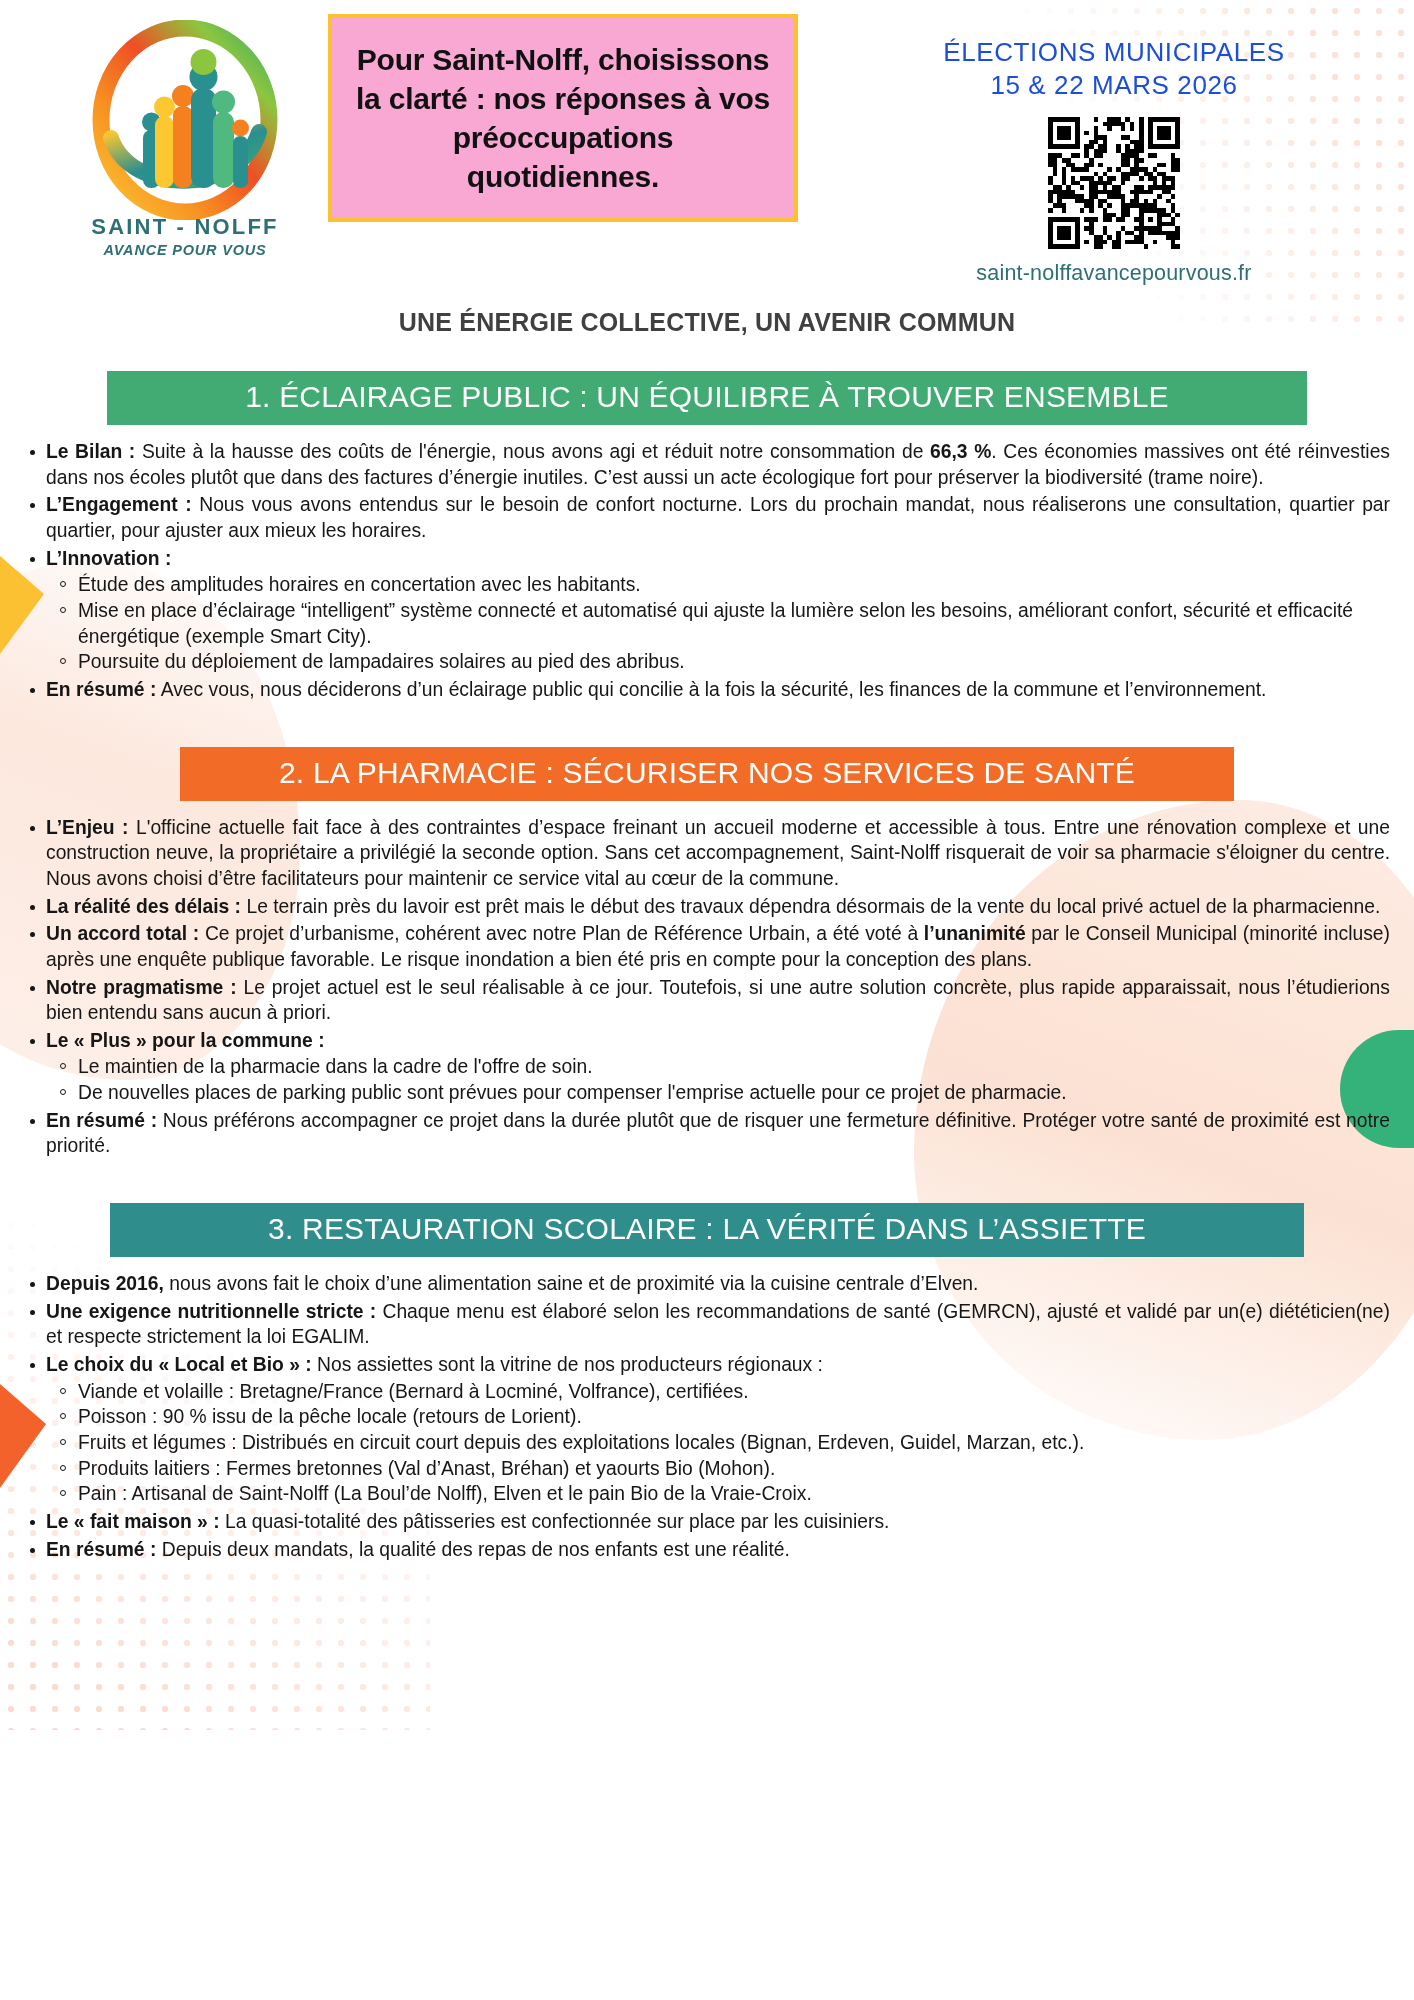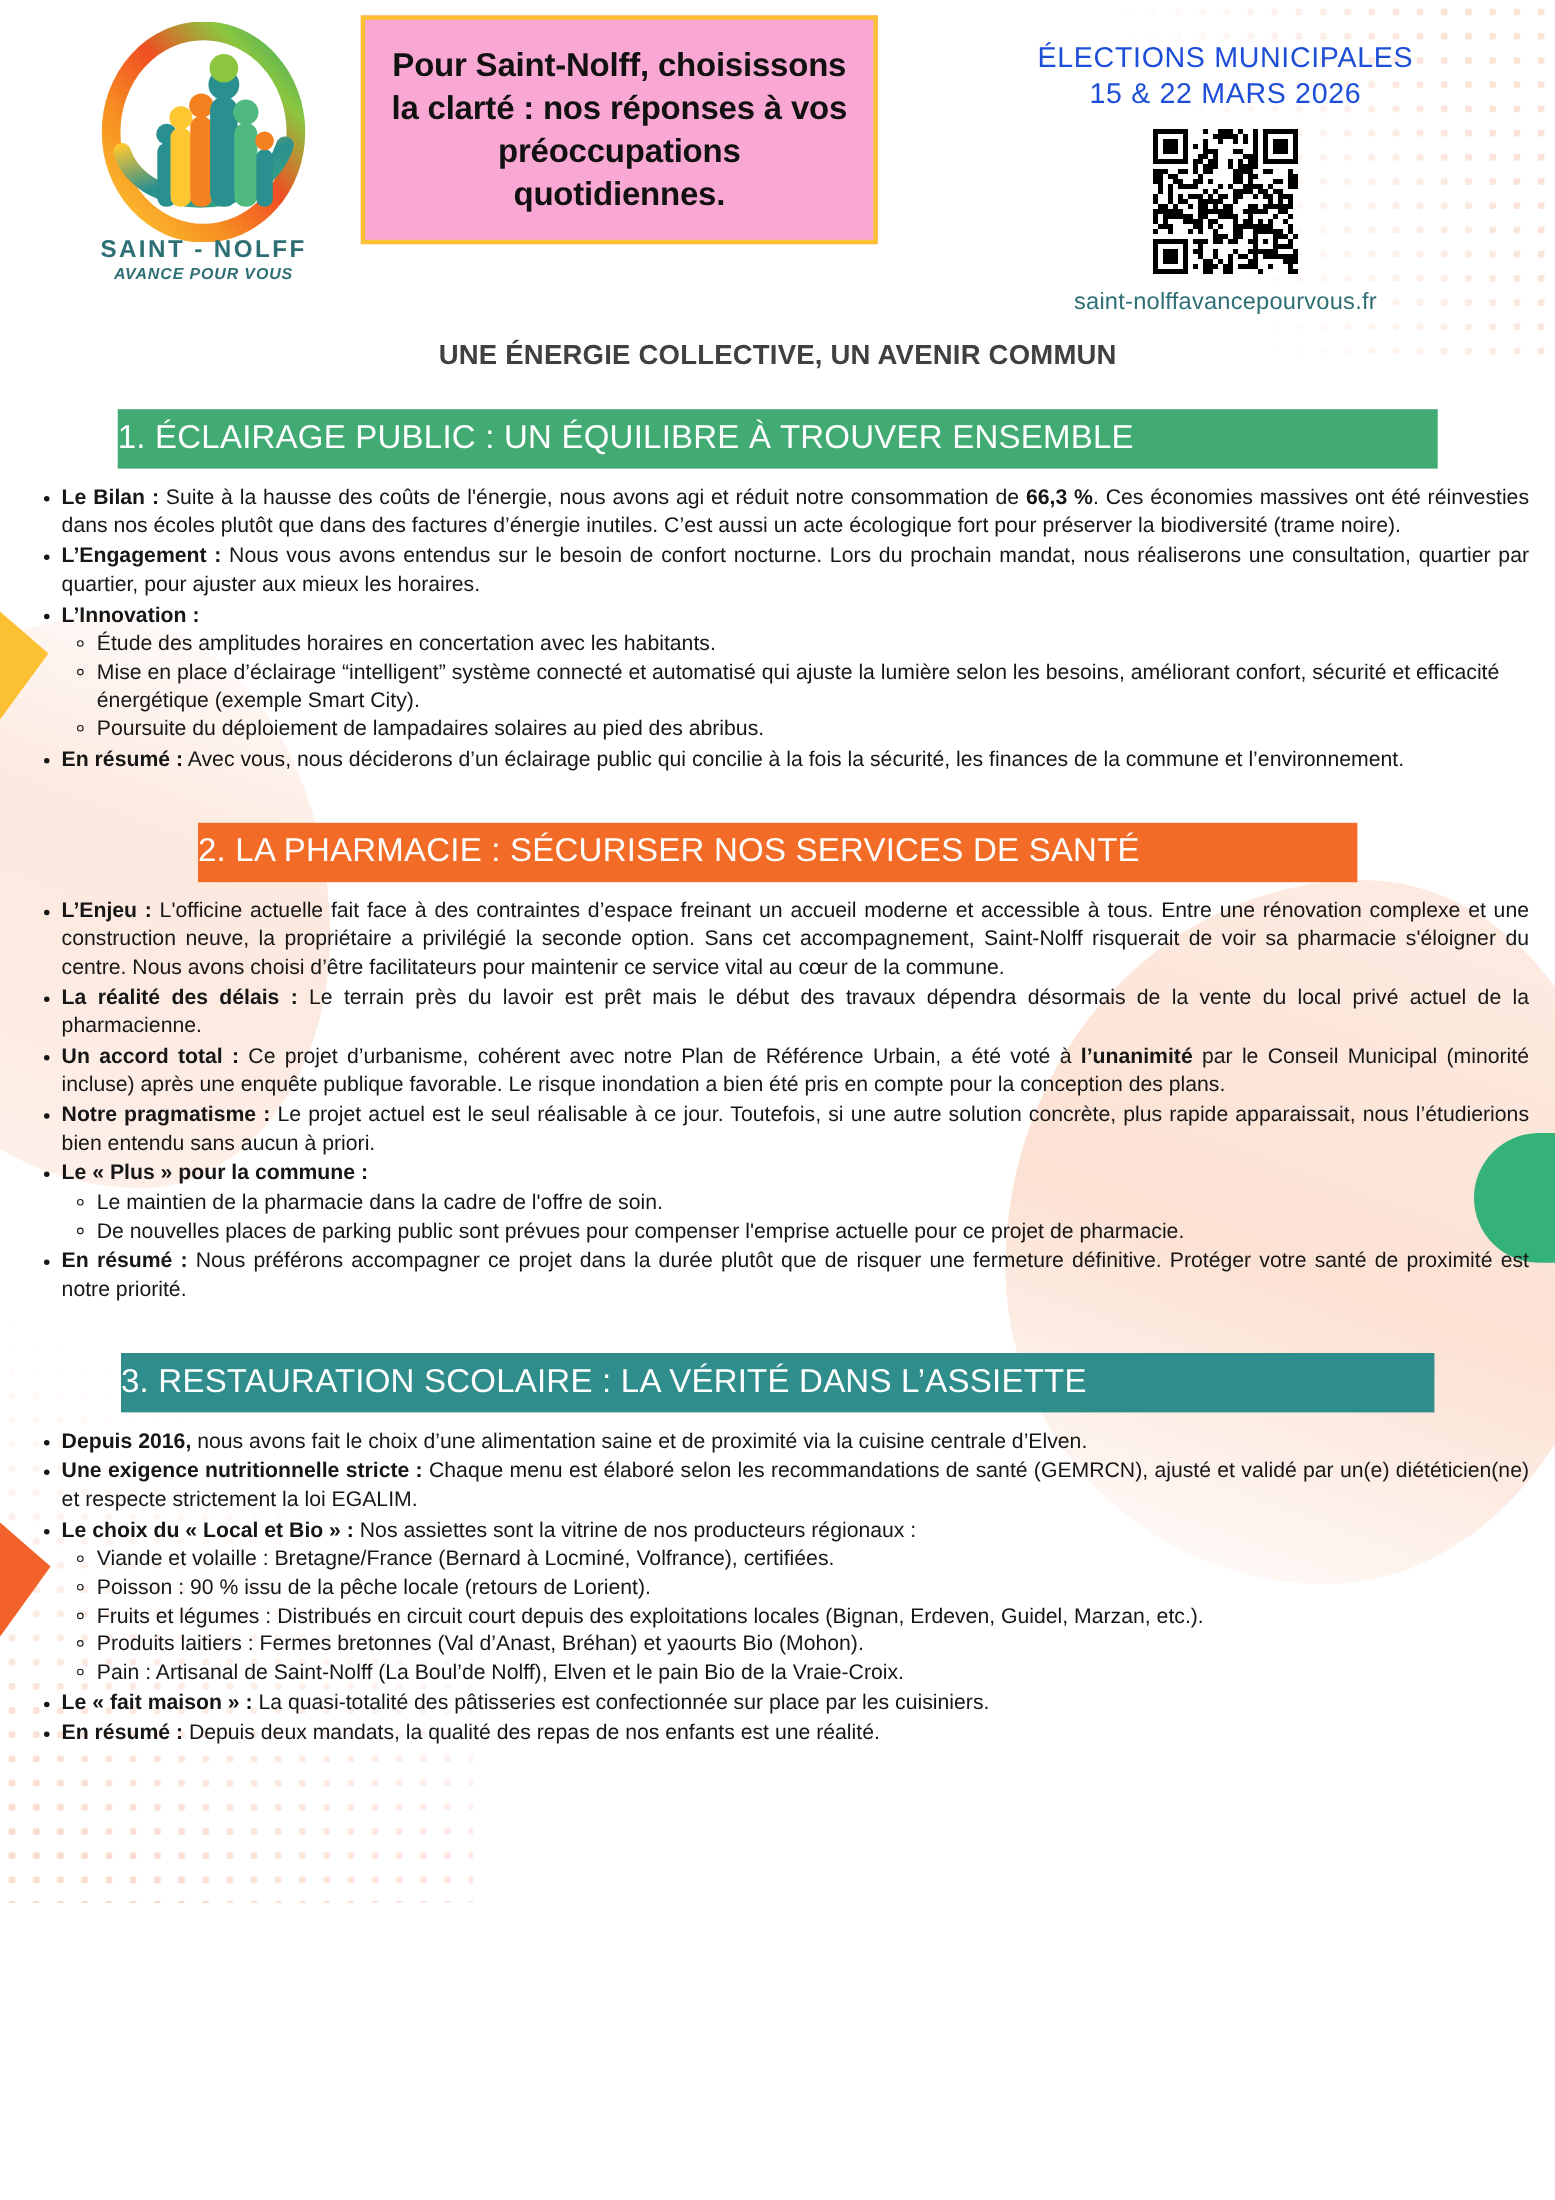--- a/index.html
+++ b/index.html
@@ -107,30 +107,30 @@
   
   .tagline{
     text-align:center;margin-top:22px;
     color:#404040;font-weight:800;font-size:25px;letter-spacing:.2px;
     position:relative;
   }
 
   
   .band{
     color:#fff;font-size:30px;letter-spacing:.2px;
-    padding:9px 0 11px;
+    padding:9px 0 11px;text-align:center;
     position:relative;
     box-sizing:border-box;
   }
   .band.green{background:#41ab73;margin:34px 107px 0 107px;}
   .band.orange{background:#f26c28;margin:44px 180px 0 180px;}
   .band.teal{background:#2f8e8c;margin:44px 110px 0 110px;}
 
   
-  .content{position:relative;padding:0 24px 0 22px;margin-top:14px;}
+  .content{position:relative;padding:0 24px 0 12px;margin-top:14px;}
   ul.lvl1{list-style:none;margin:0;padding:0;}
   ul.lvl1 > li{
     position:relative;padding-left:34px;margin-bottom:2px;
     font-size:19.3px;line-height:1.33;text-align:justify;color:#161616;
   }
   ul.lvl1 > li::before{
     content:"";position:absolute;left:18px;top:11px;
     width:5px;height:5px;border-radius:50%;background:#161616;
   }
   ul.lvl2{list-style:none;margin:1px 0 1px;padding:0;}

